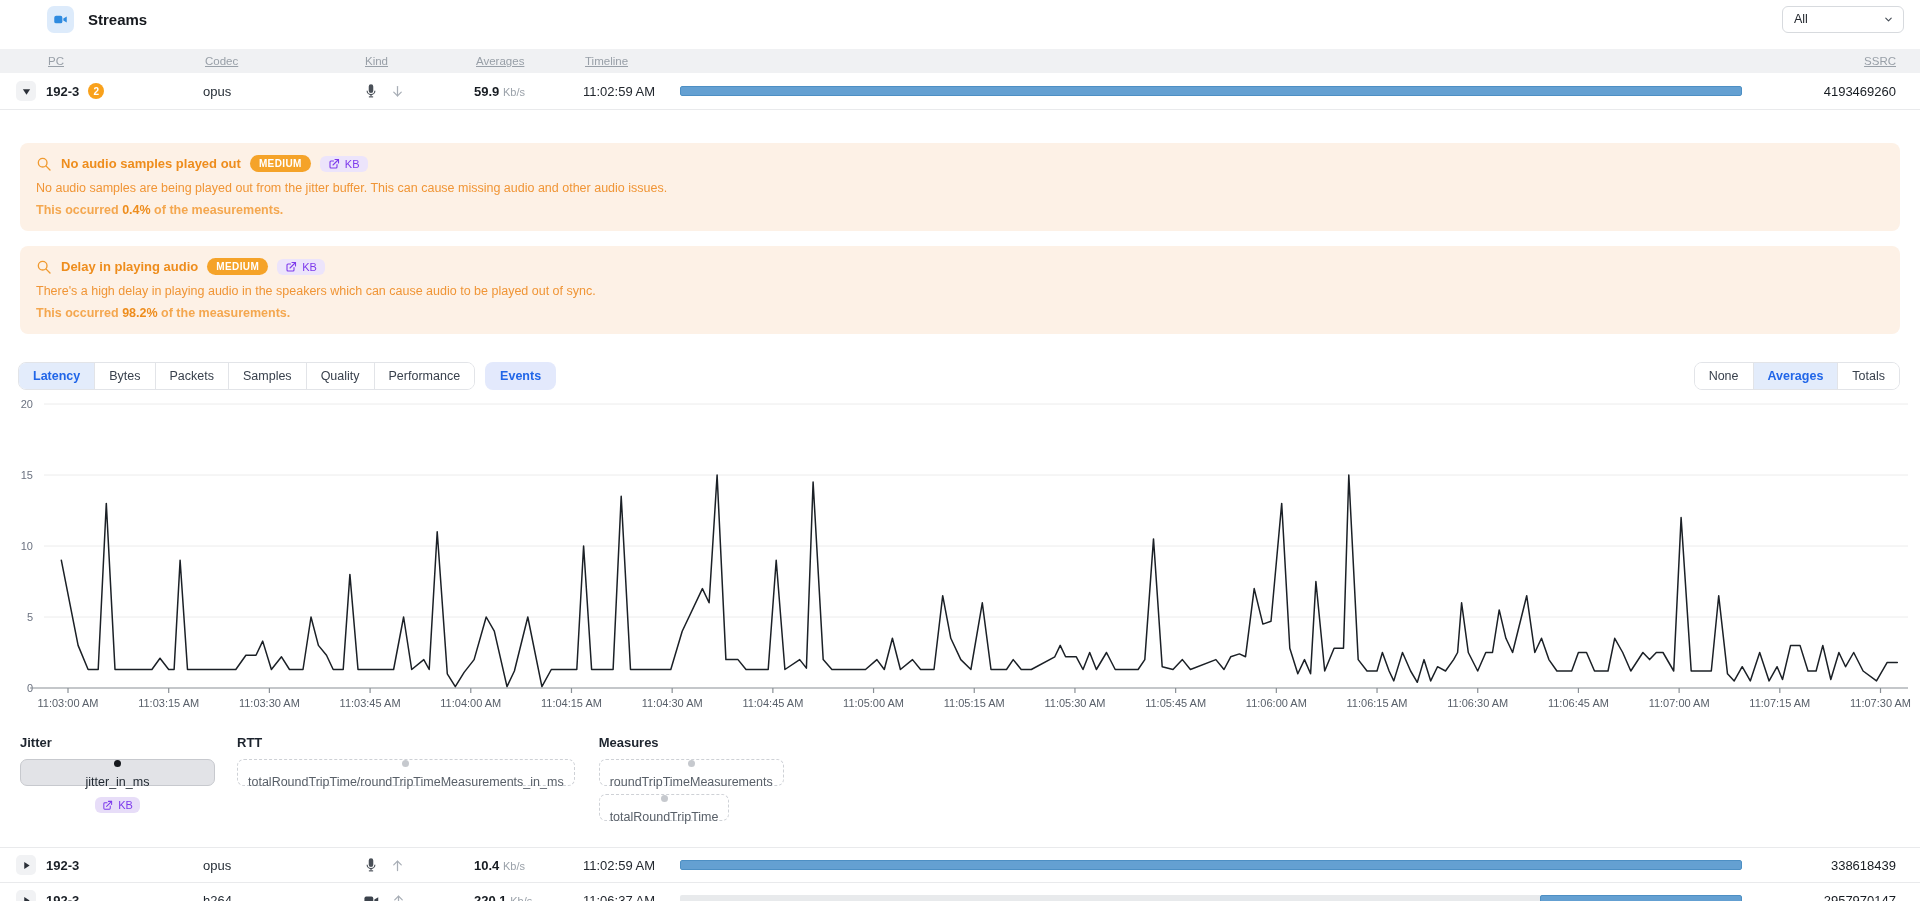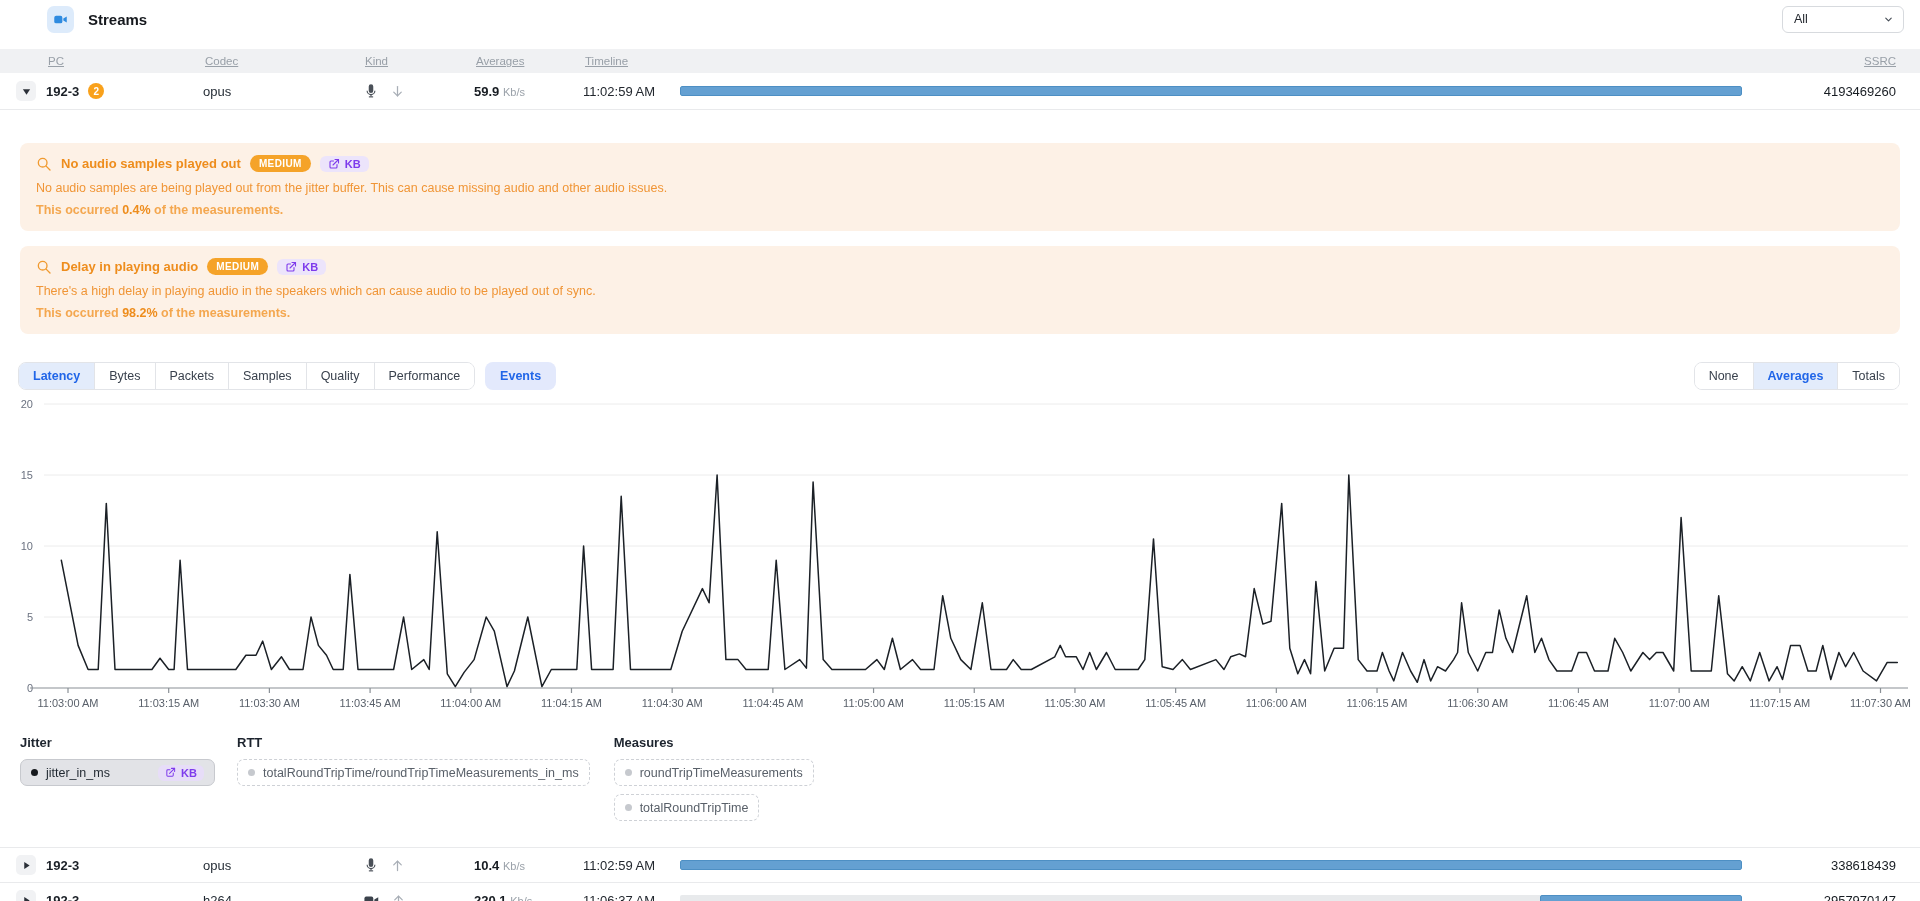--- a/index.html
+++ b/index.html
@@ -38,21 +38,21 @@
 
   
   .issues { margin:33px 20px 0 20px; }
   .issue-card { background:#fdf1e6; border-radius:8px; padding:12px 18px 13px 16px; }
   .issue-card + .issue-card { margin-top:15px; }
   .issue-head { display:flex; align-items:center; gap:9px; }
   .issue-title { font-size:13px; font-weight:bold; color:#ee8d1d; }
   .sev-badge { background:#f5a329; color:#fff; font-size:10px; font-weight:bold;
     letter-spacing:.4px; padding:3px 9px; border-radius:9px; }
   .kb-chip { background:#ece4fb; border-radius:6px; padding:2px 8px; display:inline-flex;
-    align-items:center; gap:5px; color:#7e3bec; font-size:11px; font-weight:bold; cursor:pointer;text-align:right; }
+    align-items:center; gap:5px; color:#7e3bec; font-size:11px; font-weight:normal; cursor:pointer;text-align:right; }
   .issue-desc { margin-top:8px; font-size:12.5px; color:#f09536; line-height:16px; }
   .issue-occ { margin-top:6px; font-size:12.5px; color:#f4a74f; line-height:16px;font-weight:bold; }
   .issue-occ b { color:#ee8d1d; }
 
   
   .controls { margin:28px 20px 0 18px; display:flex; align-items:center; }
   .segmented { display:flex; border:1px solid #e2e4e8; border-radius:8px; overflow:hidden; background:#fff; }
   .seg-item { font-family:inherit; font-size:12.5px; color:#39414d; background:#fff; border:none;
     border-left:1px solid #e2e4e8; padding:6px 14px; cursor:pointer; }
   .seg-item:first-child { border-left:none; }
@@ -60,21 +60,21 @@
   .events-toggle { margin-left:10px; font-family:inherit; font-size:12.5px; font-weight:bold;
     color:#2166e8; background:#e3e9fc; border:none; border-radius:8px; padding:7px 15px; cursor:pointer; }
 
   
   .chart-wrap { margin-top:4px; }
 
   
   .legend { display:flex; padding-left:20px; margin-top:8px; align-items:flex-start; }
   .lg-heading { font-size:13px; font-weight:bold; color:#1d242e; margin-bottom:9px; }
   .chip { height:27px; border-radius:7px; display:flex; align-items:center; gap:8px;
-    padding:0 10px; font-size:12.5px; cursor:pointer; }
+    padding:0 10px; font-size:12.5px; cursor:pointer;flex-direction:column; }
   .chip .dot { width:7px; height:7px; border-radius:50%; flex:none; }
   .chip.selected { background:#e2e3e7; border:1px solid #c7c9ce; color:#1f2730; width:195px; }
   .chip.selected .dot { background:#16191d; }
   .chip.selected .lbl { flex:1; }
   .chip.dashed { border:1px dashed #ced1d6; background:#fff; color:#596069; width:max-content; }
   .chip.dashed .dot { background:#c6c9ce; }
   .lg-rtt { margin-left:22px; }
   .lg-measures { margin-left:24px; }
   .lg-measures .chip + .chip { margin-top:8px; }
   .kb-chip.inset { padding:2px 7px; background:#e7ddf8; }

